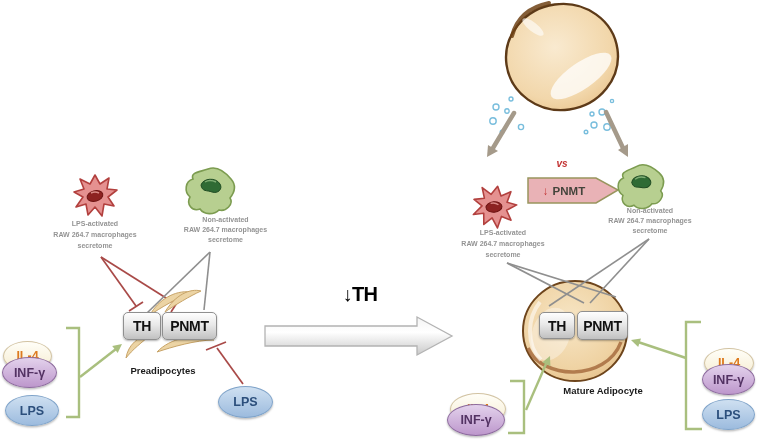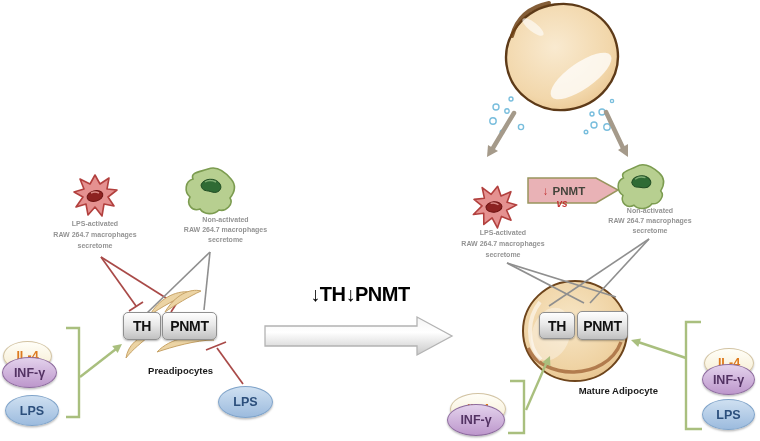--- a/index.html
+++ b/index.html
@@ -16,25 +16,25 @@
     border-radius:50%;font-weight:bold;font-size:12.5px;border:1.5px solid;
     box-shadow:0 1.5px 2px rgba(0,0,0,.25);}
   .oval.il4{background:linear-gradient(180deg,#fffef8,#f6ecd0);border-color:#d2c3a2;color:var(--il4-text,#dd7a1f);margin-top:26px;}
   .oval.infg{background:linear-gradient(180deg,#e3d2ec,#bd97cc);border-color:#8d6b9e;color:var(--infg-text,#533263);}
   .oval.lps{background:linear-gradient(180deg,#cfe0f1,#9cbbde);border-color:#7fa3c9;color:var(--lps-text,#2c4f7c);}
   
   .mcap{position:absolute;text-align:center;color:#949494;font-size:7px;font-weight:600;}
   .mcap div{line-height:11px;}
   .mcap.tight div{line-height:10px;}
   
-  .celllabel{position:absolute;text-align:right;font-weight:bold;font-size:9.5px;color:#1a1a1a;}
+  .celllabel{position:absolute;text-align:center;font-weight:bold;font-size:9.5px;color:#1a1a1a;}
   .bigdown{position:absolute;display:flex;justify-content:center;
     font-weight:bold;font-size:20px;color:#000;letter-spacing:-0.5px;}
   .diff{position:absolute;text-align:center;font-size:9px;color:#8c8c8c;}
-  .vs{position:absolute;text-align:center;font-style:italic;font-weight:bold;font-size:10px;color:var(--vs-red,#c23030);margin-top:40px;}
+  .vs{position:absolute;text-align:center;font-style:italic;font-weight:bold;font-size:10px;color:var(--vs-red,#c23030);}
   .bannertxt{position:absolute;display:flex;align-items:center;justify-content:center;gap:4px;
     font-weight:bold;font-size:11.5px;color:#44443c;}
   .bannertxt .ar{color:var(--vs-red,#c23030);}
   
   .ln-red{stroke:var(--inhibit-red,#a94a48);stroke-width:1.7;fill:none;}
   .ln-gray{stroke:var(--line-gray,#8f8f8f);stroke-width:1.6;fill:none;}
   .grn{stroke:var(--green-accent,#a9bf7e);fill:none;stroke-width:2.4;}
   .grn-f{fill:var(--green-accent,#a9bf7e);}
 </style>
 </head>
@@ -205,21 +205,20 @@
   <div class="oval infg" style="left:447px;top:404px;width:56px;height:30px;">INF-γ</div>
   <div class="oval il4" style="left:704px;top:322px;width:48px;height:28px;">IL-4</div>
   <div class="oval infg" style="left:702px;top:364px;width:51px;height:29px;">INF-γ</div>
   <div class="oval lps" style="left:702px;top:399px;width:51px;height:29px;">LPS</div>
 
   <div class="celllabel" style="left:113px;top:365px;width:100px;">Preadipocytes</div>
   <div class="celllabel" style="left:548px;top:385px;width:110px;">Mature Adipocyte</div>
 
   <div class="bigdown" style="left:280px;top:283px;width:160px;">
     <span>↓TH</span>
-    <span>↓PNMT</span>
   </div>
 
   <div class="vs" style="left:547px;top:158px;width:30px;">vs</div>
   <div class="bannertxt" style="left:528px;top:180px;width:72px;height:22px;">
     <span class="ar">↓</span>
     <span>PNMT</span>
   </div>
 
 </div>
 

